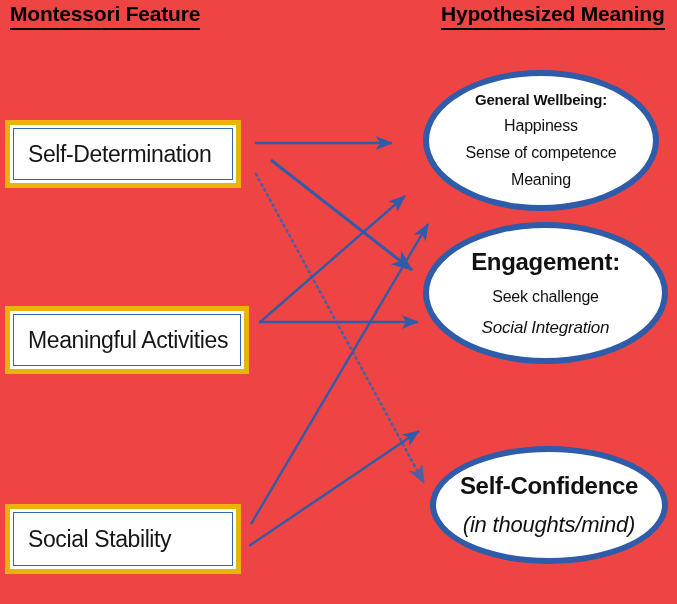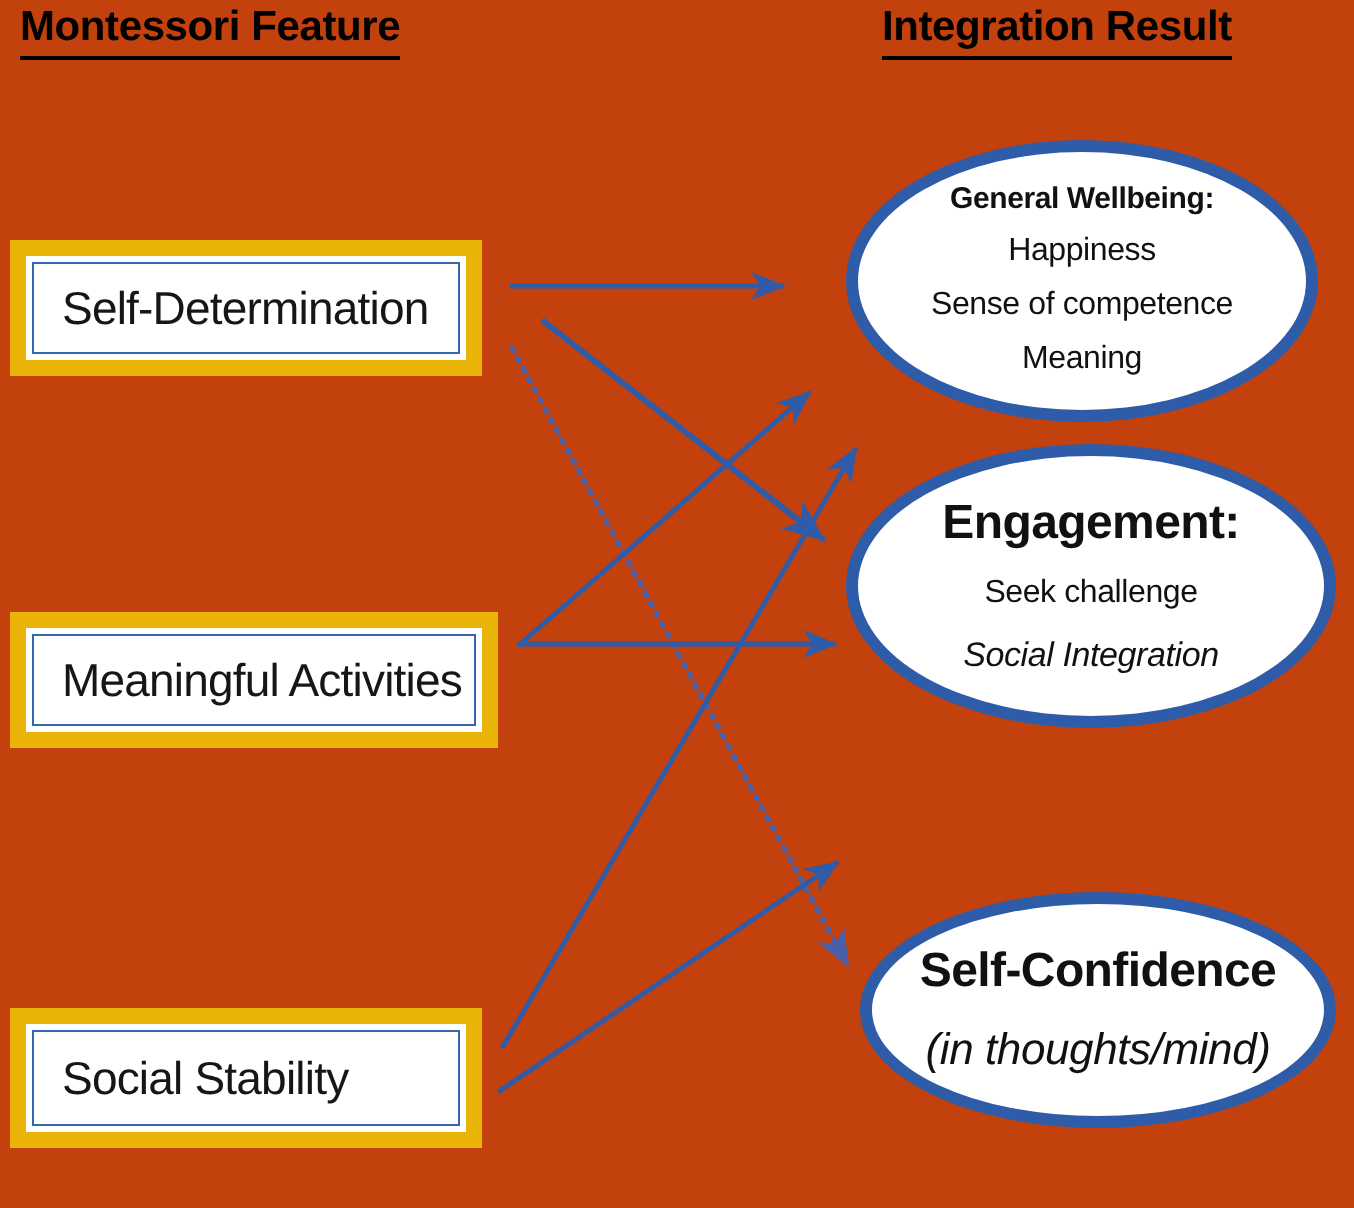--- a/index.html
+++ b/index.html
@@ -9,21 +9,21 @@
     background: #ffffff;
   }
   body {
     font-family: "Liberation Sans", sans-serif;
     -webkit-font-smoothing: antialiased;
   }
   #stage {
     position: relative;
     width: 677px;
     height: 604px;
-    background: #c2410c;
+    background: #ef4444;
     overflow: hidden;
   }
 
   
   .col-header {
     position: absolute;
     font-family: "Liberation Sans", sans-serif;
     font-weight: 700;
     font-size: 21px;
     color: #000000;
@@ -34,21 +34,21 @@
     line-height: 1.12;
   }
   #hdr-left  { left: 10px;  top: 2px; }
   #hdr-right { left: 441px; top: 2px; }
 
   
   .feature-box {
     position: absolute;
     box-sizing: border-box;
     background: #ffffff;
-    border: 8px solid #eab308;
+    border: 5px solid #eab308;
     display: flex;
     align-items: center;
     padding: 3px;
   }
   .feature-box .inner {
     box-sizing: border-box;
     width: 100%;
     height: 100%;
     border: 1.5px solid #3366B2;
     background: #ffffff;
@@ -110,21 +110,21 @@
     pointer-events: none;
   }
 </style>
 </head>
 <body>
 
 <div id="stage">
 
   <div class="col-header" id="hdr-left">Montessori Feature</div>
 
-  <div class="col-header" id="hdr-right">Integration Result</div>
+  <div class="col-header" id="hdr-right">Hypothesized Meaning</div>
 
   <svg id="arrow-layer" viewBox="0 0 677 604">
     <defs>
       <marker id="ah" markerWidth="9" markerHeight="9" refX="7.2" refY="3.2" orient="auto" markerUnits="strokeWidth">
         <path d="M0.4,0.3 L7.6,3.2 L0.4,6.1 L2.3,3.2 Z" fill="#2F5CA8"></path>
       </marker>
       <marker id="ahd" markerWidth="9" markerHeight="9" refX="7.2" refY="3.2" orient="auto" markerUnits="strokeWidth">
         <path d="M0.4,0.3 L7.6,3.2 L0.4,6.1 L2.3,3.2 Z" fill="#4A5FA5"></path>
       </marker>
     </defs>

